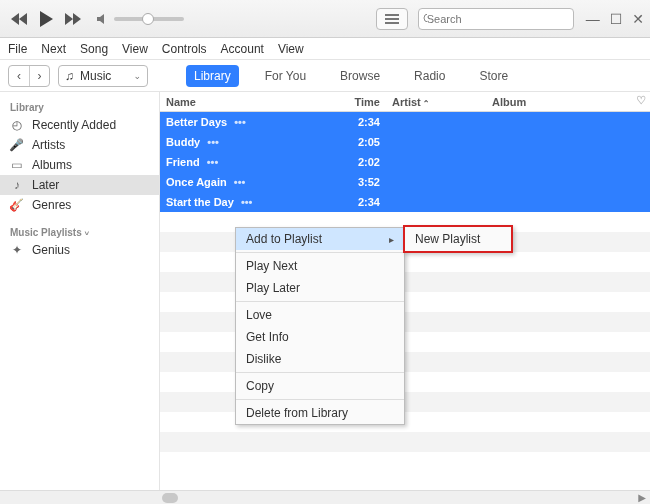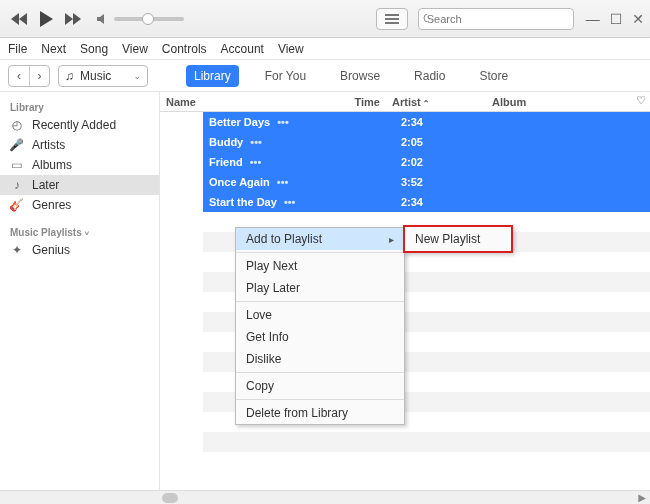--- a/index.html
+++ b/index.html
@@ -45,21 +45,21 @@
   .colhdr { height:20px; display:flex; font-size:11px; color:#555; border-bottom:1px solid #dcdcdc; align-items:center;}
   .colhdr > div { padding:0 6px; }
   .c-name { width:180px; }
   .c-time { width:46px; text-align:right; }
   .c-artist { width:100px; }
   .c-album { width:90px; }
   .c-genre { flex:1;margin-top:32px; }
   .sort-ind { font-size:8px; margin-left:2px; }
   
   
-  .rows { position:relative;margin-left:43px; }
+  .rows { position:relative; }
   .row { height:20px; display:flex; align-items:center; font-size:11px;}
   .row > div { padding:0 6px; }
   .row.sel { background:#2f7fff; color:#fff; }
   .dots { opacity:.8; margin-left:4px; }
   
   
   .ctx { position:absolute; left:235px; top:227px; width:170px; background:#fafafa; border:1px solid #bdbdbd; box-shadow:2px 2px 4px rgba(0,0,0,.2); font-size:12px; z-index:5;}
   .ctx-item { padding:4px 10px; display:flex; justify-content:space-between; align-items:center;}
   .ctx-item.hl { background:#cfe6ff;gap:24px; }
   .ctx-sep { height:1px; background:#ddd; margin:2px 0; }

